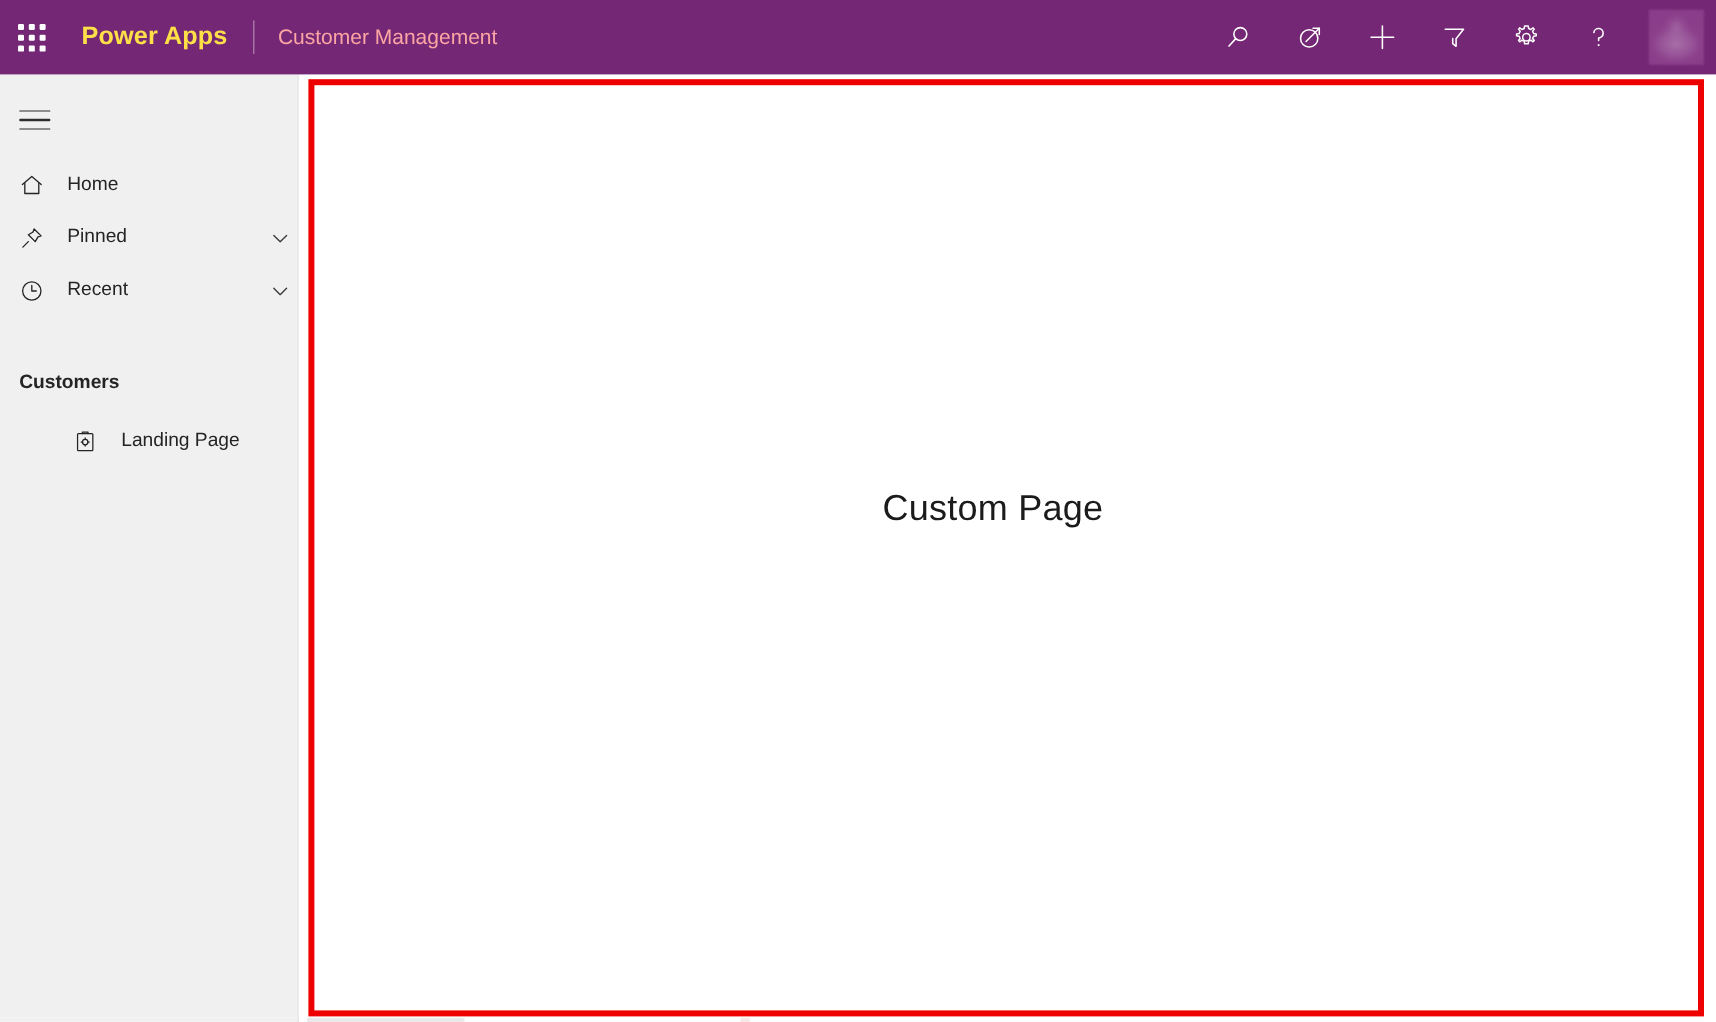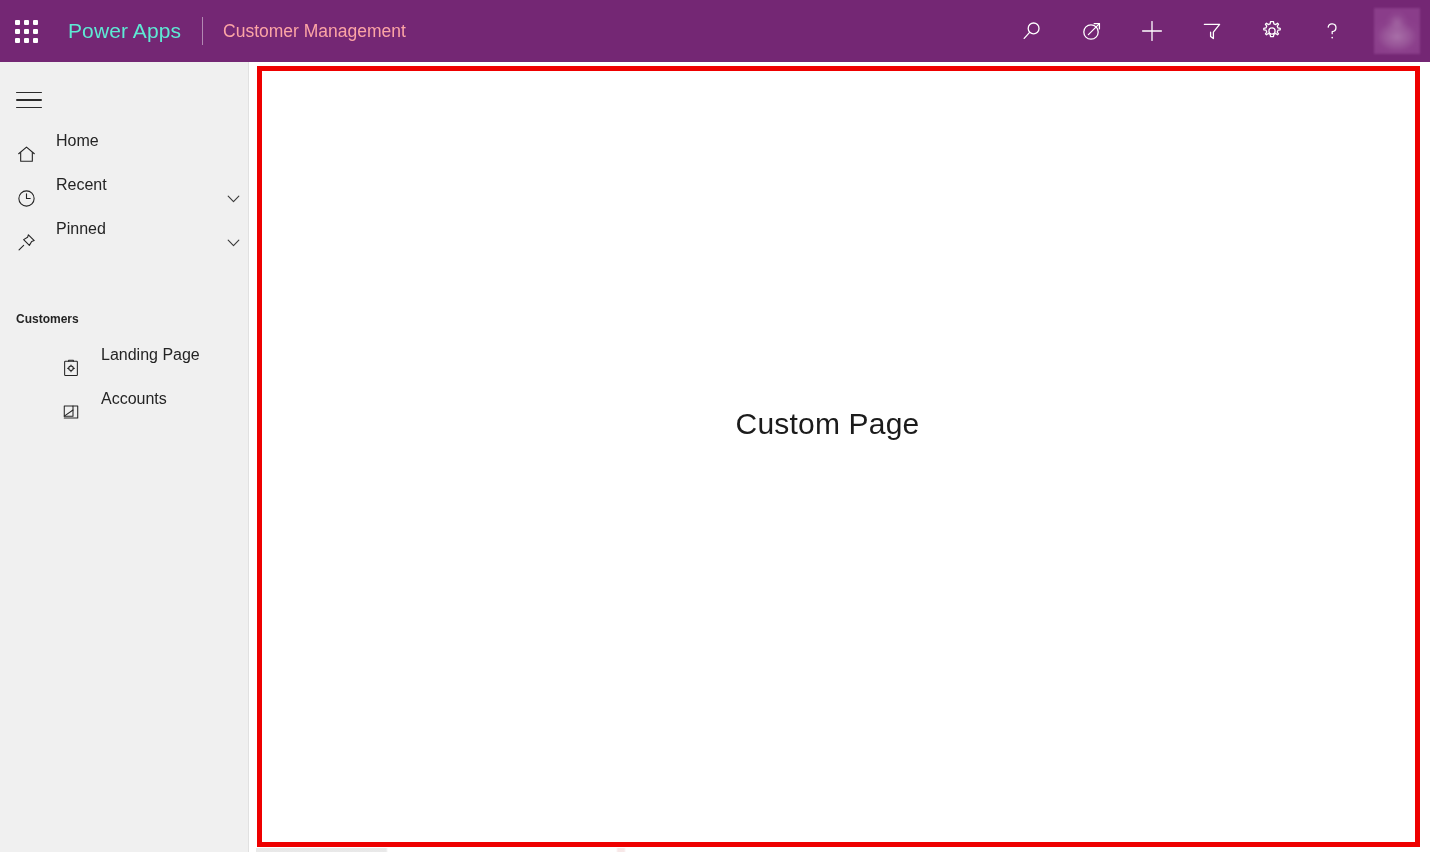--- a/index.html
+++ b/index.html
@@ -50,23 +50,23 @@
     gap: 4px;
   }
   .waffle-grid i {
     display: block;
     width: 5px;
     height: 5px;
     background: #ffffff;
     border-radius: 1px;
   }
   .brand {
-    color: #5eead4;
+    color: #fde047;
     font-size: 21px;
-    font-weight: normal;
+    font-weight: bold;
     letter-spacing: 0.1px;
     padding-left: 16px;
     white-space: nowrap;
   }
   .brand-divider {
     width: 1px;
     height: 28px;
     background: rgba(255,255,255,0.45);
     margin: 0 20px 0 21px;
   }
@@ -143,20 +143,21 @@
     display: block;
     height: 1.6px;
     background: #2b2b2b;
     border-radius: 1px;
   }
 
   .nav-list { margin-top: 8px; }
   .nav-item {
     height: 44px;
     display: flex;
+    align-items: center;
     padding-left: 16px;
     padding-right: 4px;
     cursor: pointer;
     position: relative;
   }
   .nav-icon {
     width: 26px;
     min-width: 26px;
     display: flex;
     align-items: center;
@@ -173,21 +174,21 @@
   }
   .nav-chevron {
     display: flex;
     align-items: center;
     justify-content: center;
     color: #3a3a3a;
     width: 22px;
   }
 
   .group-head {
-    font-size: 12px;
+    font-size: 16px;
     font-weight: bold;
     color: #242424;
     padding: 0 16px;
     height: 30px;
     display: flex;
     align-items: center;
     margin-top: 40px;
     margin-bottom: 12px;
   }
 
@@ -365,40 +366,40 @@
               <polyline points="2.8,10.2 11,3.2 19.2,10.2"></polyline>
               <path d="M4.9 9.0 v9.1 h12.2 v-9.1"></path>
             </svg>
           </span>
           <span class="nav-label">Home</span>
         </div>
 
         <div class="nav-item">
           <span class="nav-icon">
             <svg width="21" height="21" viewBox="0 0 22 22" fill="none" stroke="#242424" stroke-width="1.15" stroke-linecap="round" stroke-linejoin="round">
-              <circle cx="11" cy="11" r="8"></circle>
-              <polyline points="11,6.1 11,11 14.9,11"></polyline>
-            </svg>
-          </span>
-          <span class="nav-label">Recent</span>
+              <path d="M13.0 2.9 L19.1 9.0 L16.4 9.9 L14.0 14.0 L8.0 8.0 L12.1 5.6 Z"></path>
+              <line x1="8.0" y1="14.0" x2="3.2" y2="18.8"></line>
+            </svg>
+          </span>
+          <span class="nav-label">Pinned</span>
           <span class="nav-chevron">
             <svg width="19" height="19" viewBox="0 0 20 20" fill="none" stroke="#3a3a3a" stroke-width="1.2" stroke-linecap="round" stroke-linejoin="round">
               <polyline points="4.4,7.6 10,13.2 15.6,7.6"></polyline>
             </svg>
           </span>
         </div>
 
         <div class="nav-item">
           <span class="nav-icon">
             <svg width="21" height="21" viewBox="0 0 22 22" fill="none" stroke="#242424" stroke-width="1.15" stroke-linecap="round" stroke-linejoin="round">
-              <path d="M13.0 2.9 L19.1 9.0 L16.4 9.9 L14.0 14.0 L8.0 8.0 L12.1 5.6 Z"></path>
-              <line x1="8.0" y1="14.0" x2="3.2" y2="18.8"></line>
-            </svg>
-          </span>
-          <span class="nav-label">Pinned</span>
+              <circle cx="11" cy="11" r="8"></circle>
+              <polyline points="11,6.1 11,11 14.9,11"></polyline>
+            </svg>
+          </span>
+          <span class="nav-label">Recent</span>
           <span class="nav-chevron">
             <svg width="19" height="19" viewBox="0 0 20 20" fill="none" stroke="#3a3a3a" stroke-width="1.2" stroke-linecap="round" stroke-linejoin="round">
               <polyline points="4.4,7.6 10,13.2 15.6,7.6"></polyline>
             </svg>
           </span>
         </div>
       </div>
 
       <div class="group-head">Customers</div>
 
@@ -412,30 +413,20 @@
               <circle cx="11" cy="11.4" r="2.5"></circle>
               <line x1="11" y1="7.7" x2="11" y2="9.0"></line>
               <line x1="11" y1="13.8" x2="11" y2="15.1"></line>
               <line x1="7.3" y1="11.4" x2="8.6" y2="11.4"></line>
               <line x1="13.4" y1="11.4" x2="14.7" y2="11.4"></line>
             </svg>
           </span>
           <span class="nav-label">Landing Page</span>
         </div>
 
-        <div class="nav-item">
-          <span class="nav-icon">
-            <svg width="20" height="20" viewBox="0 0 22 22" fill="none" stroke="#242424" stroke-width="1.15" stroke-linecap="round" stroke-linejoin="round">
-              <path d="M3.6 4.4 h9.6 v11.2 h-9.6 z"></path>
-              <path d="M13.2 4.4 h5.2 v13.2 h-14.8"></path>
-              <line x1="3.6" y1="15.6" x2="13.2" y2="8.8"></line>
-            </svg>
-          </span>
-          <span class="nav-label">Accounts</span>
-        </div>
 
       </div>
     </div>
 
     <div class="content-wrap">
       <div class="content-frame">
         <div class="custom-page-title">Custom Page</div>
       </div>
     </div>
   </div>

